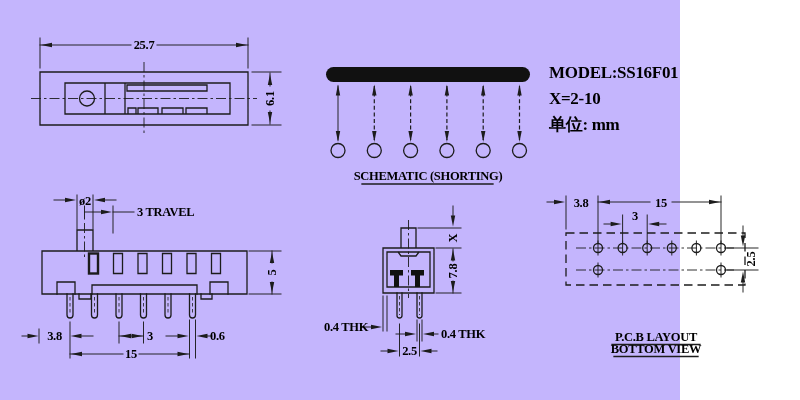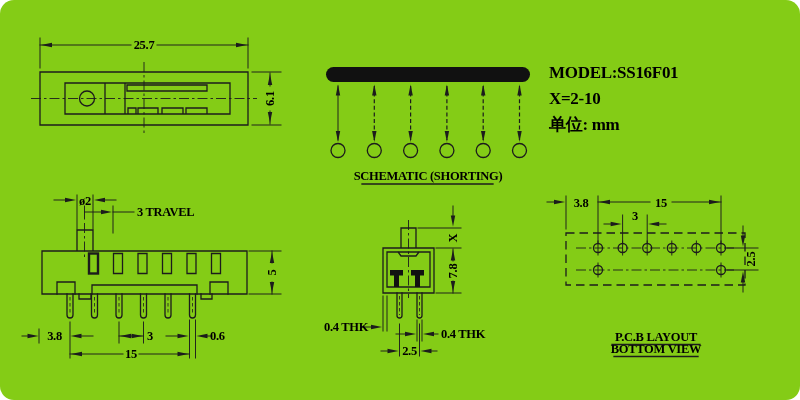--- a/index.html
+++ b/index.html
@@ -1,16 +1,16 @@
 <!DOCTYPE html>
 <html><head>
 <meta charset="utf-8">
 <style>
   html,body{margin:0;padding:0;background:#ffffff;}
-  .stage{width:800px;height:400px;position:relative;background:#84cc16;border-radius:14px;}
+  .stage{width:680px;height:400px;position:relative;background:#c4b5fd;}
   svg{display:block}
   .ln{fill:none;stroke:#1c1c1c;stroke-width:1.3;stroke-linecap:square;stroke-linejoin:miter}
   .tn{fill:none;stroke:#1c1c1c;stroke-width:0.95;stroke-linecap:square}
   .cl{fill:none;stroke:#1c1c1c;stroke-width:0.9;stroke-dasharray:10 3 2.5 3}
   .dsh{fill:none;stroke:#1c1c1c;stroke-width:1.2;stroke-dasharray:4 2.6}
   .pcbd{fill:none;stroke:#1c1c1c;stroke-width:1.3;stroke-dasharray:8.5 5}
   .pind{fill:none;stroke:#1c1c1c;stroke-width:0.8;stroke-dasharray:3.5 2.5}
   .bold{stroke-width:2.4}
   .fill{fill:#111;stroke:none}
   text{font-family:"Liberation Serif","DejaVu Serif",serif;font-weight:bold;fill:#000;letter-spacing:-0.3px}

